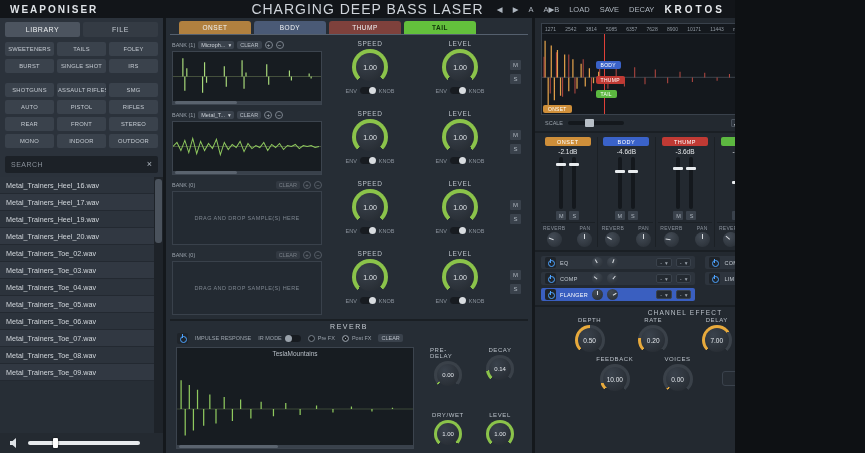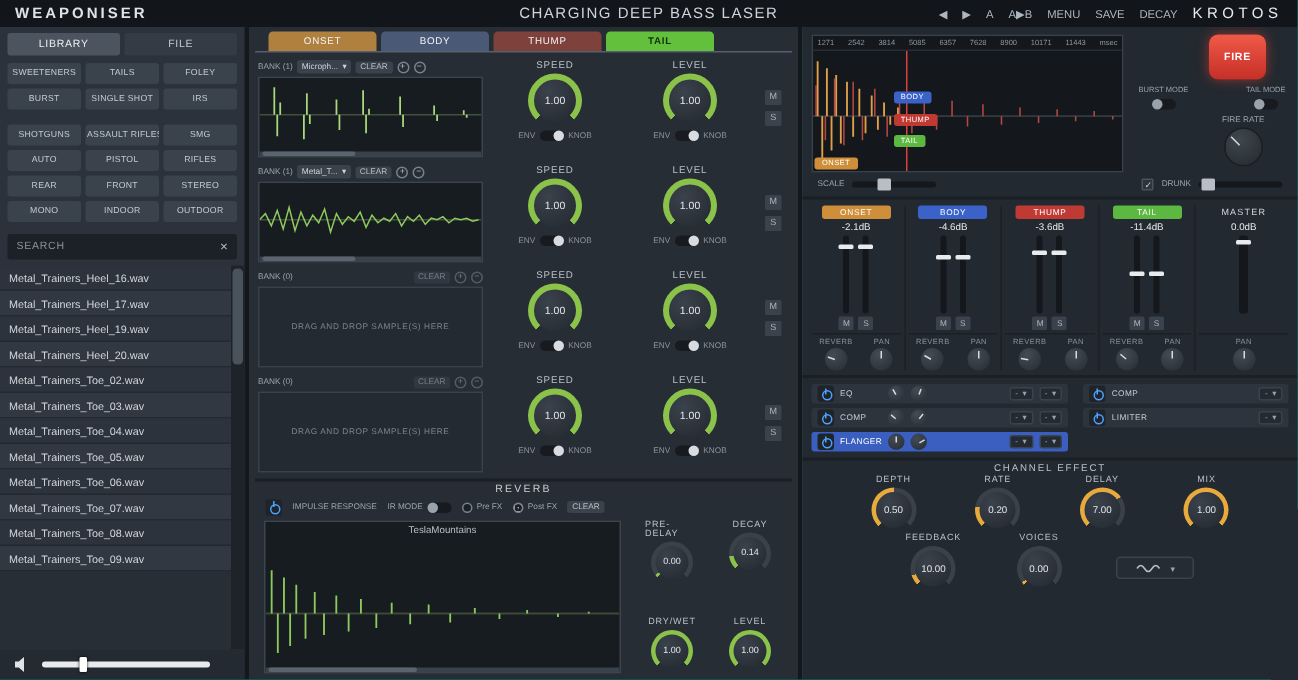--- a/index.html
+++ b/index.html
@@ -1,24 +1,24 @@
 <!DOCTYPE html>
 <html><head>
 <meta charset="utf-8">
 <style>
   *{margin:0;padding:0;box-sizing:border-box;font-family:"Liberation Sans",sans-serif;-webkit-font-smoothing:antialiased}
   html,body{background:#0e1114}
-  .app{position:relative;width:865px;height:453px;background:#14b8a6;overflow:hidden;color:#cfd4da}
+  .app{position:relative;width:735px;height:453px;background:#6d28d9;overflow:hidden;color:#cfd4da}
   
   .topbar{height:18px;background:#121519;display:flex;align-items:center;padding:0 10px;position:relative}
   .logo{font-size:10px;letter-spacing:2px;color:#dfe3e7;font-weight:bold}
-  .preset-title{position:absolute;left:0;right:0;text-align:center;font-size:10px;letter-spacing:1px;color:#cfd4da}
+  .preset-title{position:absolute;left:0;right:0;text-align:center;font-size:14px;letter-spacing:1px;color:#cfd4da}
   .tb-right{margin-left:auto;display:flex;align-items:center;gap:10px;font-size:7.5px;color:#aeb6bf;z-index:2}
   .tb-btn{cursor:pointer}
-  .brand{font-size:10px;font-weight:normal;letter-spacing:3px;color:#e8ebee}
+  .brand{font-size:10px;font-weight:bold;letter-spacing:3px;color:#e8ebee}
   
   .main{display:flex;height:435px}
   .library{width:166px;flex:none;background:#2b323b;border-right:3px solid #14181c;display:flex;flex-direction:column}
   .editor{width:369px;flex:none;background:#262d35;border-right:3px solid #14181c;display:flex;flex-direction:column;padding:2px 4px 0}
   .rightp{flex:1;background:#232930;display:flex;flex-direction:column}
   
   .lib-tabs{display:flex;gap:3px;padding:4px 5px 3px}
   .lib-tab{flex:1;text-align:center;font-size:7px;padding:4px 0;background:#343b44;border-radius:2px;color:#c4cad1;letter-spacing:.5px;cursor:pointer}
   .lib-tab.active{background:#4c545f;color:#eceef0}
   .btn-grid{display:grid;grid-template-columns:repeat(3,1fr);gap:3px;padding:2px 5px}
@@ -146,21 +146,21 @@
 <div class="app">
 
   <header class="topbar">
     <div class="logo">WEAPONISER</div>
     <div class="preset-title">CHARGING DEEP BASS LASER</div>
     <div class="tb-right">
       <span class="tb-btn">◀</span>
       <span class="tb-btn">▶</span>
       <span class="tb-btn">A</span>
       <span class="tb-btn">A▶B</span>
-      <span class="tb-btn">MENU</span>
+      <span class="tb-btn">LOAD</span>
       <span class="tb-btn">SAVE</span>
       <span class="tb-btn">DECAY</span>
       <span class="brand">KROTOS</span>
     </div>
   </header>
 
   <div class="main">
 
     <aside class="library">
       <div class="lib-tabs">

